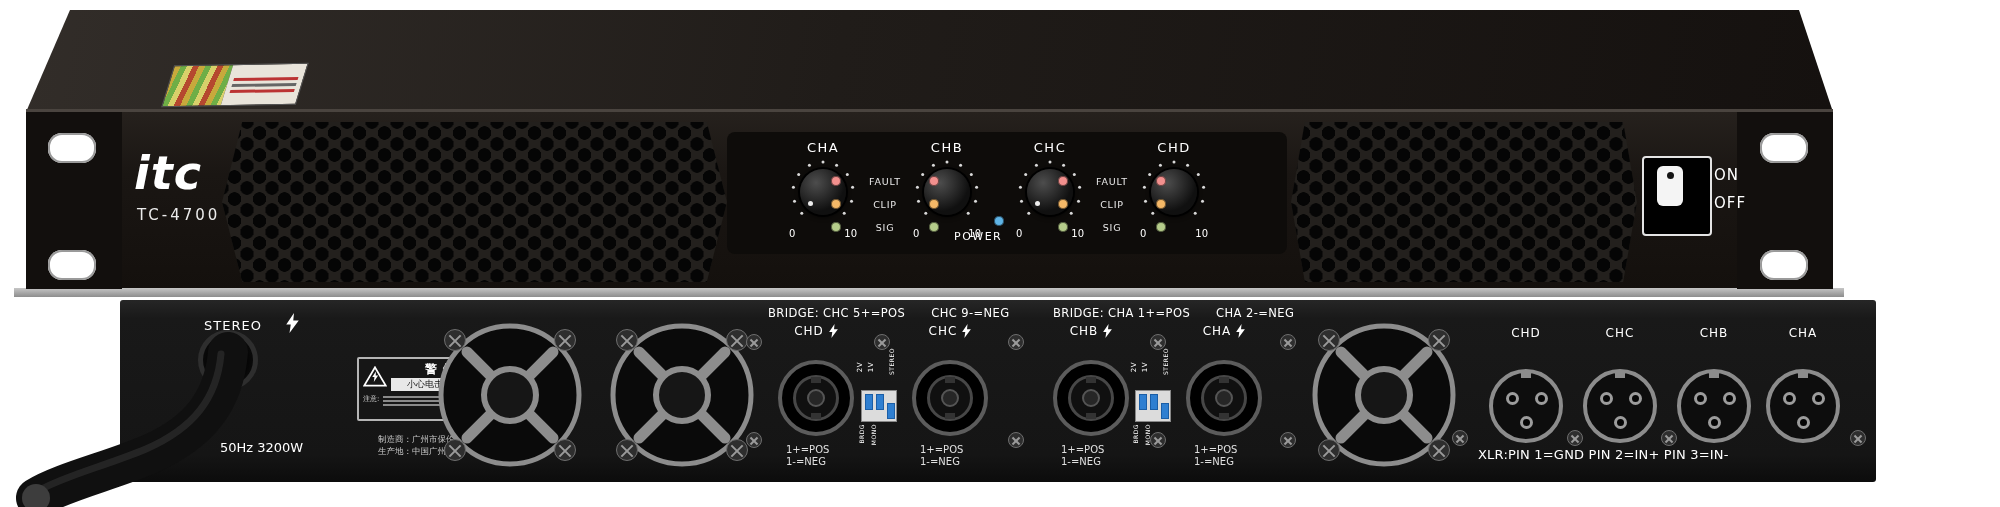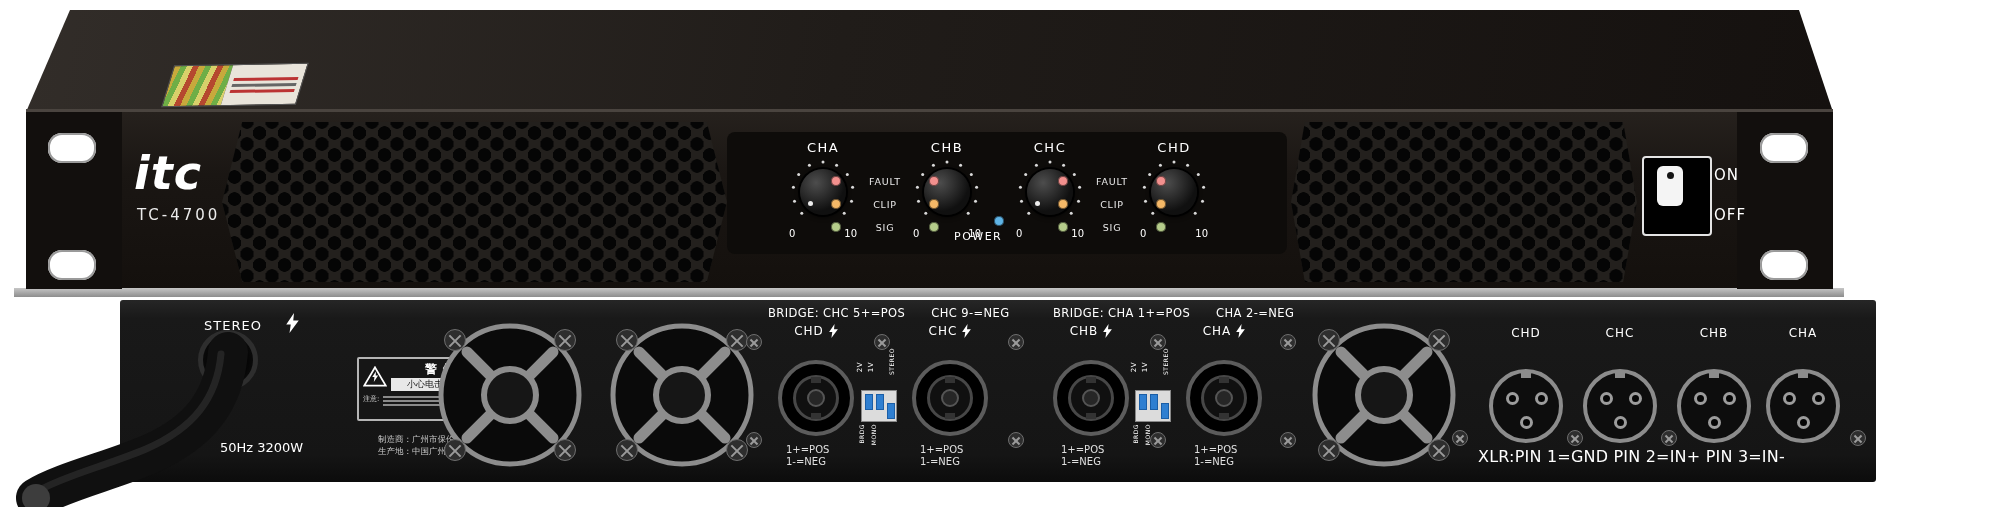--- a/index.html
+++ b/index.html
@@ -213,21 +213,21 @@
     </div>
   </div>
 
   <span class="abs pwr-led" style="left:994px;top:216px;background:#5fb4e6;"></span>
   <span class="abs pwr-lbl" style="left:954px;top:230px;">POWER</span>
 
   <div class="abs switch">
     <div class="rocker"></div>
   </div>
   <span class="abs sw-lbl" style="left:1714px;top:166px;">ON</span>
-  <span class="abs sw-lbl" style="left:1714px;top:206px;">OFF</span>
+  <span class="abs sw-lbl" style="left:1714px;top:194px;">OFF</span>
 
   <div class="abs rear">
 
     <span class="r-lbl" style="left:84px;top:18px;font-size:13px;letter-spacing:1px;">STEREO</span>
     <svg class="abs" style="left:166px;top:13px;" width="13" height="20" viewBox="0 0 10 16">
         <path d="M6.2 0 L0 9.2 H3.6 L2.6 16 L10 6 H5.6 Z" fill="#fff"></path>
       </svg>
     <div class="gland"></div>
 
     <div class="warn">
@@ -432,21 +432,21 @@
       <span class="pin" style="left:13px;top:19px;"></span>
         <span class="pin" style="left:42px;top:19px;"></span>
         <span class="pin" style="left:27px;top:43px;"></span>
     </div>
 
     <div class="screw sm" style="left:1332px;top:130px;"></div>
     <div class="screw sm" style="left:1447px;top:130px;"></div>
     <div class="screw sm" style="left:1541px;top:130px;"></div>
     <div class="screw sm" style="left:1730px;top:130px;"></div>
 
-    <span class="r-lbl" style="left:1358px;top:147px;font-size:16px;letter-spacing:.2px;">XLR:PIN 1=GND PIN 2=IN+ PIN 3=IN-</span>
+    <span class="r-lbl" style="left:1358px;top:147px;font-size:13px;letter-spacing:.2px;">XLR:PIN 1=GND PIN 2=IN+ PIN 3=IN-</span>
   </div>
 
   <svg class="abs" style="left:0;top:280px;" width="420" height="227" viewBox="0 0 420 227">
     <path d="M228 72 C224 120 200 152 150 174 C110 191 62 202 36 218" fill="none" stroke="#101010" stroke-width="40" stroke-linecap="round"></path>
     <path d="M221 74 C217 118 194 148 146 169 C108 185 64 196 40 210" fill="none" stroke="#2e2e2e" stroke-width="7" stroke-linecap="round" opacity="0.7"></path>
     <circle cx="36" cy="218" r="14" fill="#3d3d3d"></circle>
   </svg>
 
 </div>
 

